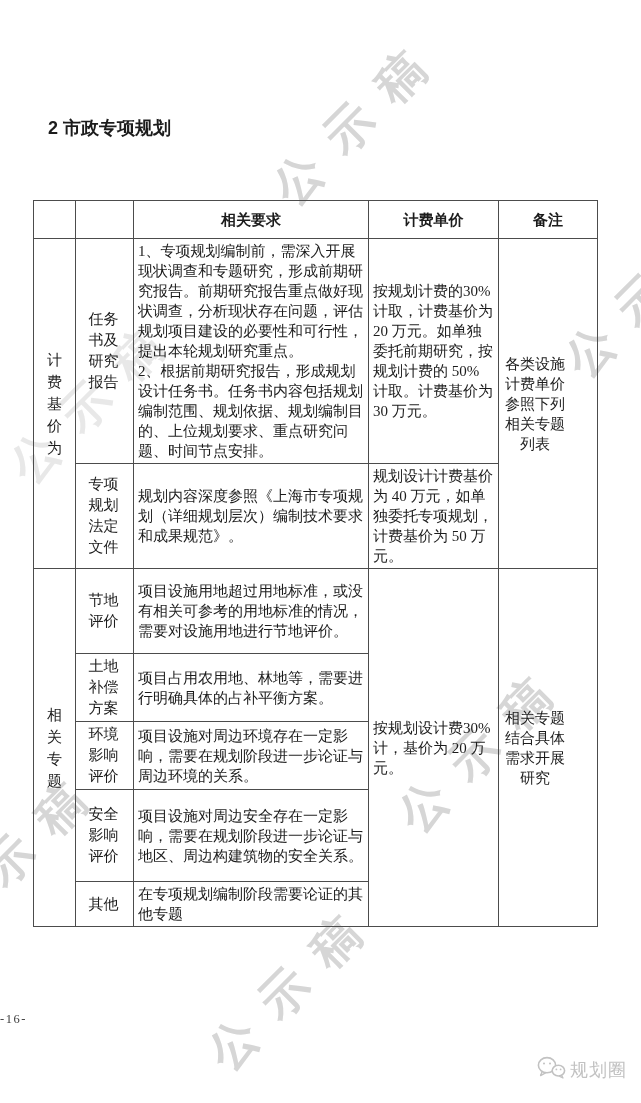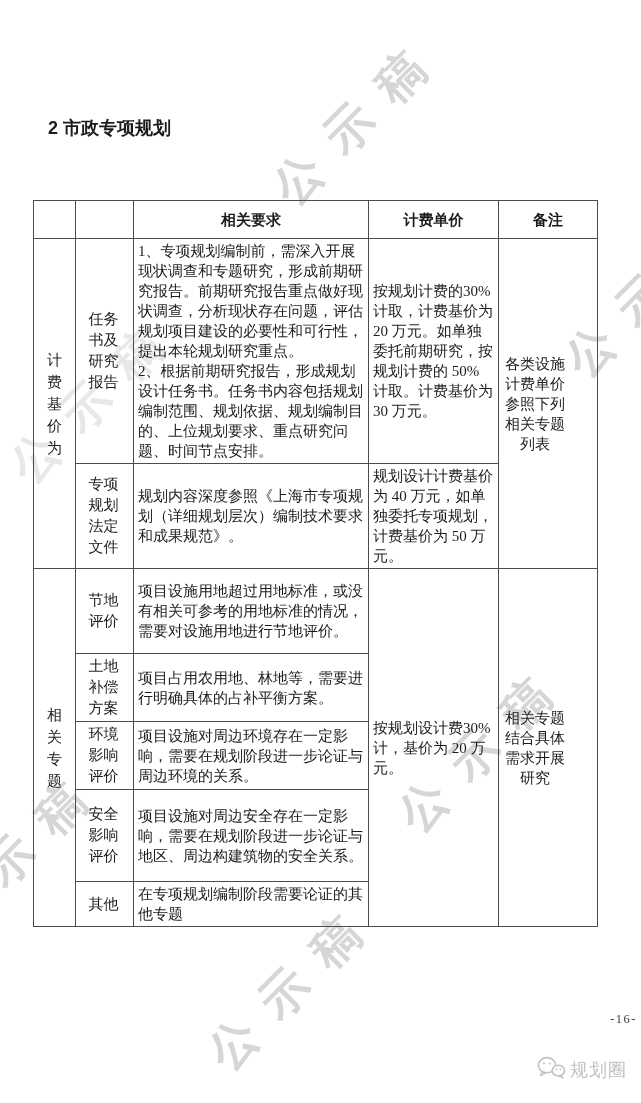--- a/index.html
+++ b/index.html
@@ -22,21 +22,21 @@
         font-size:15px;padding:0;}
   td.vlab{padding:0;text-align:center;}
   .vtext{display:inline-block;width:16px;text-align:center;line-height:22px;}
   td.item{padding:2px 0;text-align:center;}
   .itext{display:inline-block;width:32px;text-align:left;line-height:21px;}
   td.req{text-align:left;white-space:pre-line;padding:2px 5px;}
   td.price{text-align:left;padding:2px 6px;}
   td.note{text-align:left;padding:2px 6px;}
   .ntext{display:inline-block;width:64px;text-align:center;}
   
-  .pagenum{position:absolute;left:0;right:4px;top:1012px;text-align:right;z-index:1;
+  .pagenum{position:absolute;left:0;right:16px;top:1012px;text-align:left;z-index:1;
            font-family:"Liberation Serif",serif;font-size:12.5px;letter-spacing:1.5px;color:#3c3c3c;}
   .brand{position:absolute;left:536px;top:1056px;display:flex;align-items:center;gap:4px;z-index:1;}
   .brand-label{font-size:18px;color:#c2c2c2;letter-spacing:1px;}
 </style>
 </head>
 <body>
 
 <div class="page">
 
   <div class="wm" style="left:358px;top:120px;">公示稿</div>

